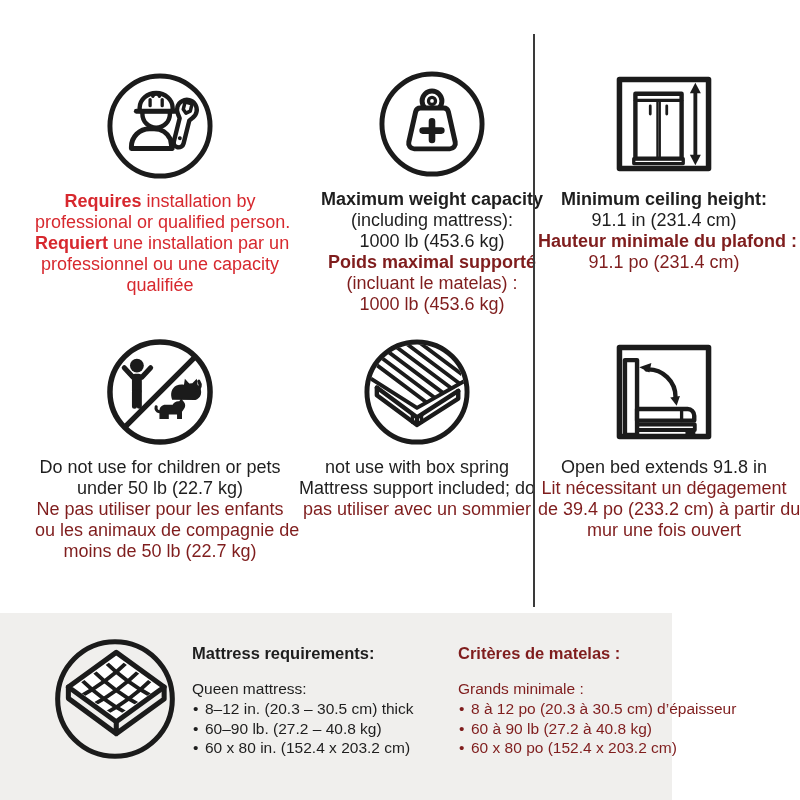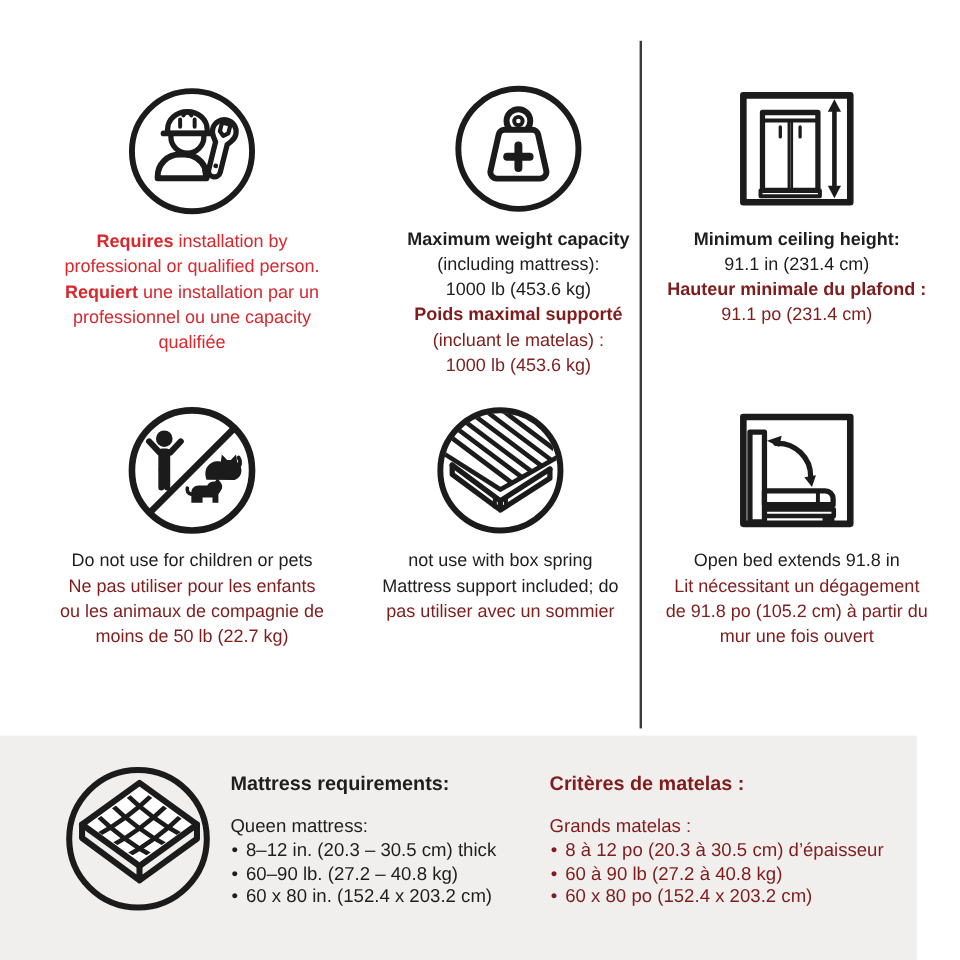--- a/index.html
+++ b/index.html
@@ -3,27 +3,27 @@
 <meta charset="utf-8">
 <style>
   html,body{margin:0;padding:0;}
   body{
     width:800px;height:800px;position:relative;background:#ffffff;
     font-family:"Liberation Sans", sans-serif;color:#1e1e1e;overflow:hidden;
   }
   .cell{position:absolute;text-align:center;}
   .icon-box{height:112px;display:flex;align-items:center;justify-content:center;}
   .icon-box svg{display:block;}
-  .txt{margin-top:9px;font-size:15px;line-height:21px;}
+  .txt{margin-top:9px;font-size:18px;line-height:21px;}
   .ln{white-space:nowrap;}
   .b{font-weight:bold;}
   .g{color:#7f1d1d;}
   .r{color:#d7282e;}
   .divider{position:absolute;left:533px;top:34px;width:2px;height:573px;background:#3a3a3a;}
-  .bottom{position:absolute;left:0;top:613px;width:764px;height:187px;background:#f0efed;}
+  .bottom{position:absolute;left:0;top:613px;width:672px;height:187px;background:#f0efed;}
   .bicon{position:absolute;left:52px;top:23px;}
   .bcol{position:absolute;top:31px;font-size:15.5px;line-height:19.8px;}
   .bcol.en{left:192px;width:260px;}
   .bcol.fr{left:458px;width:320px;}
   .btitle{font-size:16.5px;font-weight:bold;line-height:19px;margin-bottom:16px;white-space:nowrap;}
   .bsub{white-space:nowrap;}
   .bullet{position:relative;padding-left:13px;white-space:nowrap;}
   .bullet::before{content:"•";position:absolute;left:1px;}
   svg .s{stroke:#1b1b1b;fill:none;stroke-linecap:round;stroke-linejoin:round;}
   svg .f{fill:#1b1b1b;stroke:none;}
@@ -110,20 +110,21 @@
       <path class="s" d="M26.8,50 V63 M31.2,50 V63" stroke-width="4.6"></path>
       <path class="f" d="M61,57 c-2,-5.5 -0.5,-10.5 4,-12.8 c2,-1 4.5,-1.3 6.8,-0.8 l0.8,-5.4 4,4.2 2.8,-0.1 4,-4.1 0.8,5.6 c2.8,2.2 4,5.8 2.8,9.2 c-0.8,2.2 -2.5,3.8 -4.8,4.5 z"></path>
       <path class="s" d="M83.5,48.5 c3.3,-1.6 3.8,-5.3 1.8,-8.2" stroke-width="3"></path>
       <path class="f" d="M49.5,74.5 v-7.5 c0,-3.2 2.3,-5.5 5.5,-5.5 h6.5 c1.2,-2.2 3.6,-3.4 6,-3 l1.8,-2.6 2.6,3.4 c1.4,1.8 1.3,4.2 0,6 l-1.9,2.7 v6.5 h-4.5 v-4 h-7.5 v4 z"></path>
       <path class="s" d="M49.5,68 c-2.5,-0.5 -3.5,-2.5 -3,-4.5" stroke-width="2.8"></path>
       <path class="s" d="M18.5,81.5 L81.5,18.5" stroke-width="5"></path>
     </svg>
   </div>
   <div class="txt">
     <div class="ln">Do not use for children or pets</div>
+    <div class="ln">under 50 lb (22.7 kg)</div>
     <div class="ln g">Ne pas utiliser pour les enfants</div>
     <div class="ln g">ou les animaux de compagnie de</div>
     <div class="ln g">moins de 50 lb (22.7 kg)</div>
   </div>
 </div>
 
 <div class="cell" style="left:292px;top:336px;width:250px;">
   <div class="icon-box">
     <svg width="110" height="110" viewBox="0 0 100 100">
       <defs>
@@ -163,21 +164,21 @@
       <path class="s" d="M25.5,79.5 h52.5 v5 h-52.5" stroke-width="3.5"></path>
       <path class="f" d="M69.5,84.5 h9 v4.8 h-9 z"></path>
       <path class="s" d="M34,29.5 A25,25 0 0 1 60.5,55" stroke-width="4"></path>
       <path class="f" d="M27.5,27.5 l11,-3.8 -1.8,8.6 z"></path>
       <path class="f" d="M61.5,62.5 l-5.8,-7.4 8.8,-1.4 z"></path>
     </svg>
   </div>
   <div class="txt">
     <div class="ln">Open bed extends 91.8 in</div>
     <div class="ln g">Lit nécessitant un dégagement</div>
-    <div class="ln g">de 91.8 po (105.2 cm) à partir du</div>
+    <div class="ln g">de 39.4 po (233.2 cm) à partir du</div>
     <div class="ln g">mur une fois ouvert</div>
   </div>
 </div>
 
 <div class="divider"></div>
 
 <div class="bottom">
   <div class="bicon">
     <svg width="126" height="126" viewBox="0 0 100 100">
       <defs>
@@ -199,18 +200,18 @@
   <div class="bcol en">
     <div class="btitle">Mattress requirements:</div>
     <div class="bsub">Queen mattress:</div>
     <div class="bullet">8–12 in. (20.3 – 30.5 cm) thick</div>
     <div class="bullet">60–90 lb. (27.2 – 40.8 kg)</div>
     <div class="bullet">60 x 80 in. (152.4 x 203.2 cm)</div>
   </div>
 
   <div class="bcol fr g">
     <div class="btitle">Critères de matelas :</div>
-    <div class="bsub">Grands matelas :</div>
+    <div class="bsub">Grands minimale :</div>
     <div class="bullet">8 à 12 po (20.3 à 30.5 cm) d’épaisseur</div>
     <div class="bullet">60 à 90 lb (27.2 à 40.8 kg)</div>
     <div class="bullet">60 x 80 po (152.4 x 203.2 cm)</div>
   </div>
 </div>
 
 </body></html>

